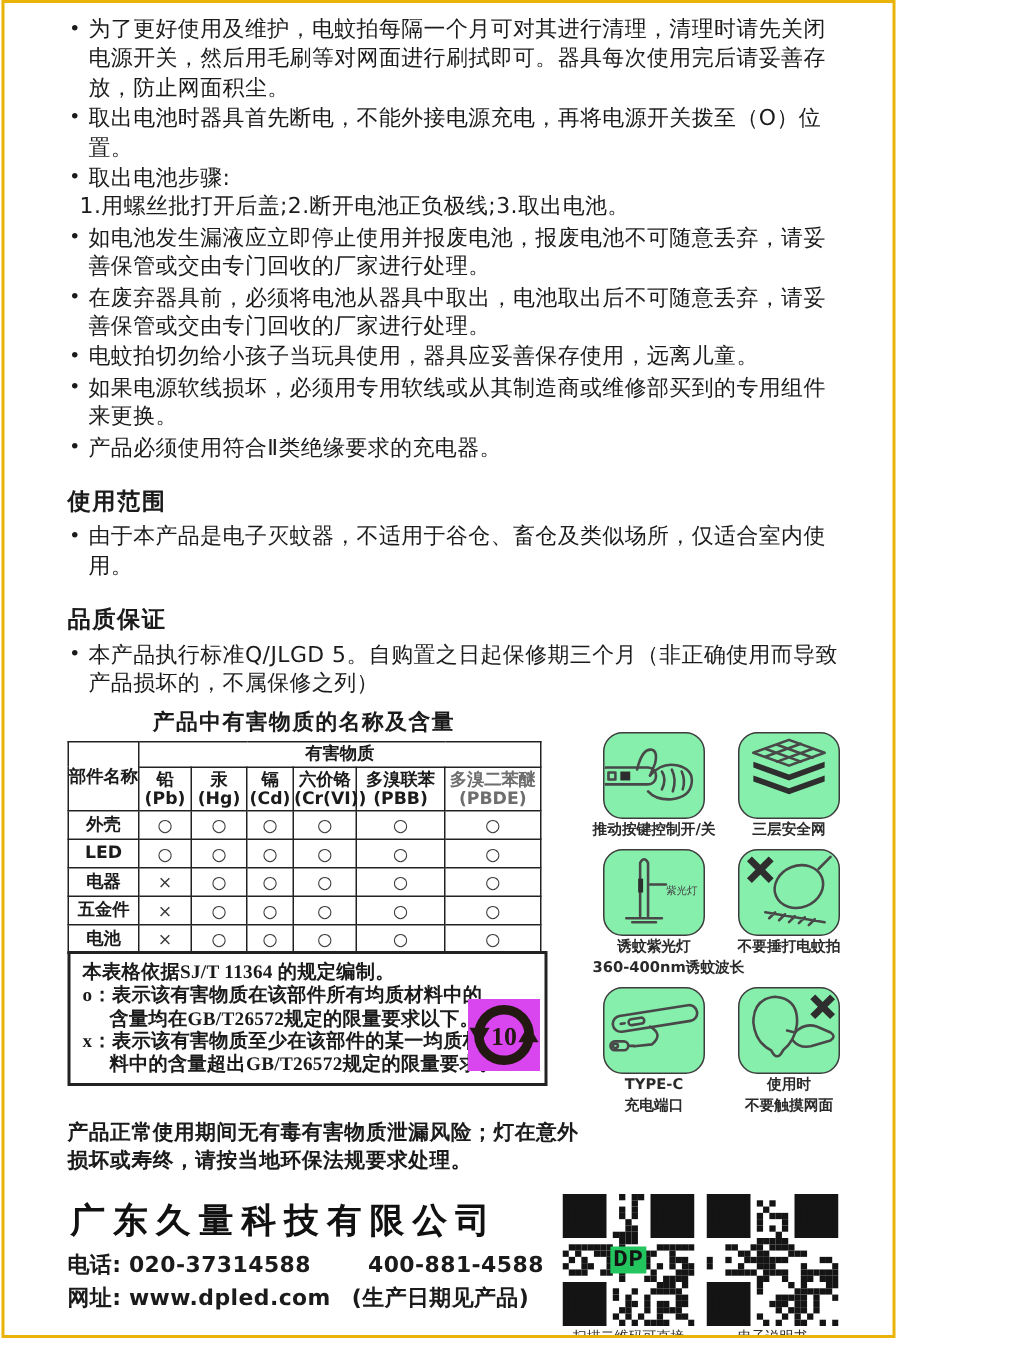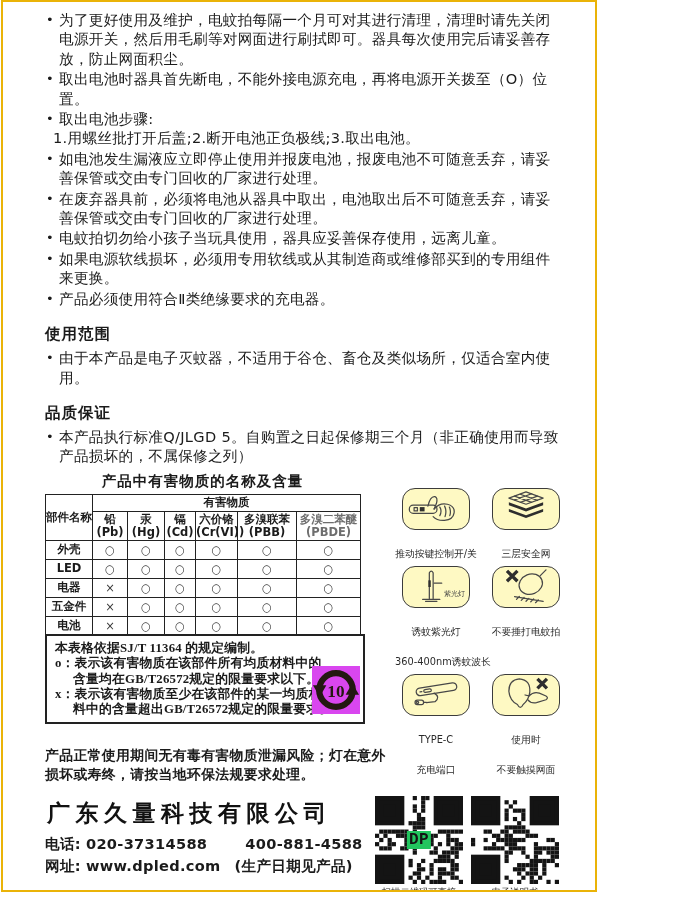--- a/index.html
+++ b/index.html
@@ -72,26 +72,26 @@
   }
   .leak {
     width: 348px; margin-top: 22px;
     font-size: 13.8px; font-weight: bold; line-height: 19px; letter-spacing: 0.4px;
   }
   
   .icon-grid { display: flex; flex-wrap: wrap; }
   .icon-cell { width: 82px; text-align: center; margin-bottom: 7px; }
   .icon-cell:nth-child(odd) { margin-right: 8px; }
   .icon-card {
-    width: 68px; height: 42px; margin: 0 auto;
+    width: 68px; height: 58px; margin: 0 auto;
     border: 1.6px solid #3c3c3c; border-radius: 13px;
-    position: relative; overflow: hidden; background: #fef9c3;
+    position: relative; overflow: hidden; background: #86efac;
   }
   .icon-card svg { display:block; width: 100%; height: 100%; }
-  .icon-cap { font-size: 9.8px; line-height: 11.5px; margin-top: 18px; color: #2a2a2a; white-space: nowrap; }
+  .icon-cap { font-size: 9.8px; line-height: 11.5px; margin-top: 2px; color: #2a2a2a; white-space: nowrap; font-weight: bold; }
   .uv-inner-label {
     position: absolute; right: 4px; top: 22px;
     font-size: 7px; color: #444;
   }
   
   .footer { display: flex; margin-top: 12px; }
   .company-block { width: 322px; flex: none; }
   .company-name {
     font-size: 23px; font-weight: 800; letter-spacing: 5.5px;
     white-space: nowrap; margin: 2px 0 6px 2px; color: #111;

